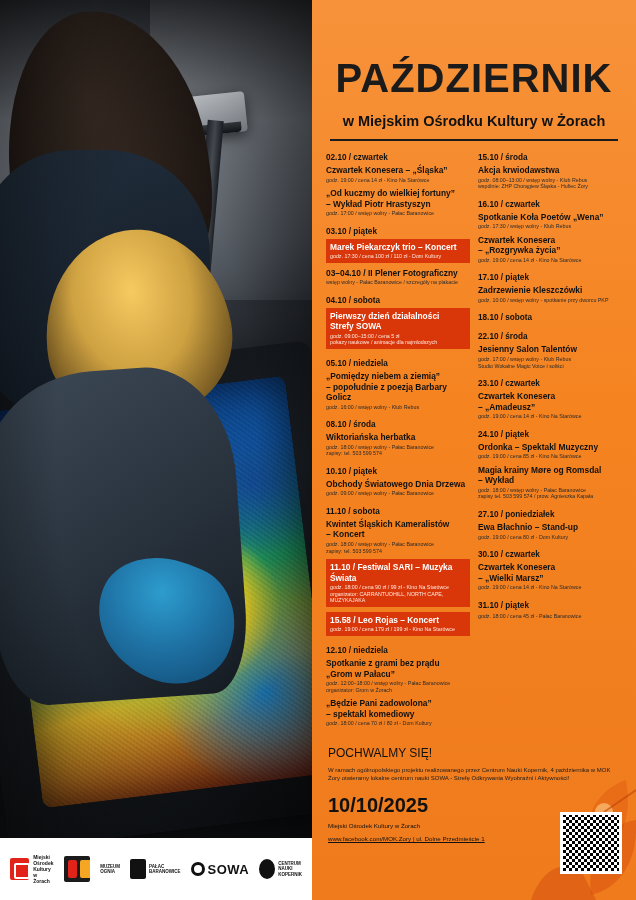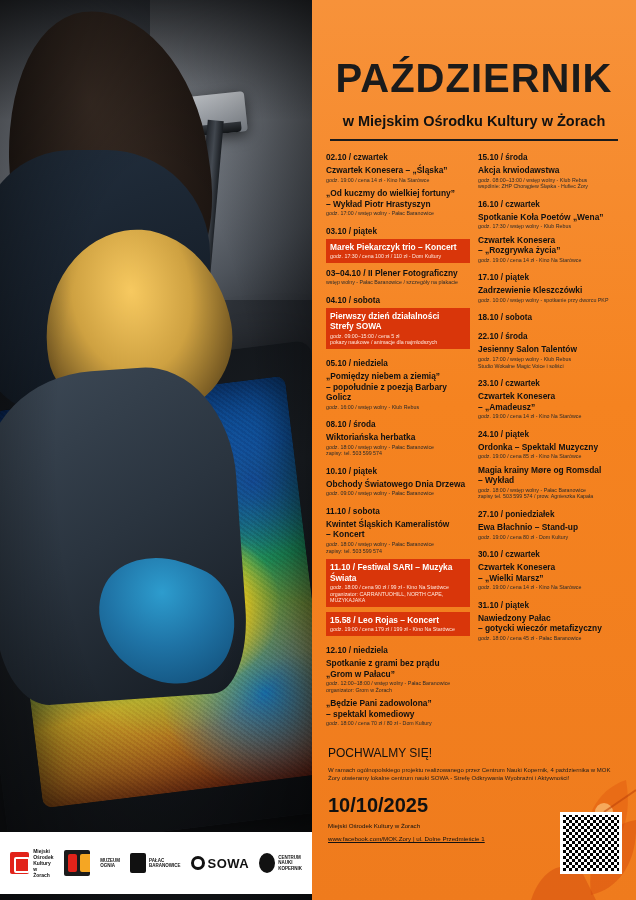--- a/index.html
+++ b/index.html
@@ -133,21 +133,21 @@
     transform: rotate(22deg);
     opacity: 0.92;
   }
   .photo-vignette {
     position: absolute; inset: 0;
     background: radial-gradient(ellipse at 50% 50%, rgba(0,0,0,0) 45%, rgba(0,0,0,0.55) 100%);
   }
 
   
   .logo-strip {
-    position: absolute; left: 0; bottom: 6px; width: 312px; height: 62px;
+    position: absolute; left: 0; bottom: 0; width: 312px; height: 62px;
     background: #ffffff;
     display: flex; align-items: center; gap: 10px;
     padding: 0 10px;
   }
   .logo { display: flex; align-items: center; }
   .logo-mok { display:flex; align-items:center; gap:4px; }
   .logo-mok .sq {
     width: 20px; height: 22px; background: #e2231a; border-radius: 2px;
     position: relative;
   }
@@ -439,21 +439,20 @@
             <div class="ev-title">Ewa Błachnio – Stand-up</div>
             <div class="ev-meta">godz. 19:00 / cena 80 zł - Dom Kultury</div>
           </div>
           <div class="date">30.10 / czwartek</div>
           <div class="">
             <div class="ev-title">Czwartek Konesera<br>– „Wielki Marsz”</div>
             <div class="ev-meta">godz. 19:00 / cena 14 zł - Kino Na Starówce</div>
           </div>
           <div class="date">31.10 / piątek</div>
           <div class="">
-            <div class="ev-title">Nawiedzony Pałac<br>– gotycki wieczór metafizyczny</div>
             <div class="ev-meta">godz. 18:00 / cena 45 zł - Pałac Baranowice</div>
           </div>
         </div>
     </div>
 
     <div class="pochwalmy">POCHWALMY SIĘ!</div>
     <div class="pochwalmy-body">W ramach ogólnopolskiego projektu realizowanego przez Centrum Nauki Kopernik, 4 października w MOK Żory otwieramy lokalne centrum nauki SOWA - Strefę Odkrywania Wyobraźni i Aktywności!</div>
     <div class="bigdate">10/10/2025</div>
     <div class="footer">Miejski Ośrodek Kultury w Żorach</div>
     <div class="footer" style="text-decoration:underline">www.facebook.com/MOK.Zory | ul. Dolne Przedmieście 1</div>

